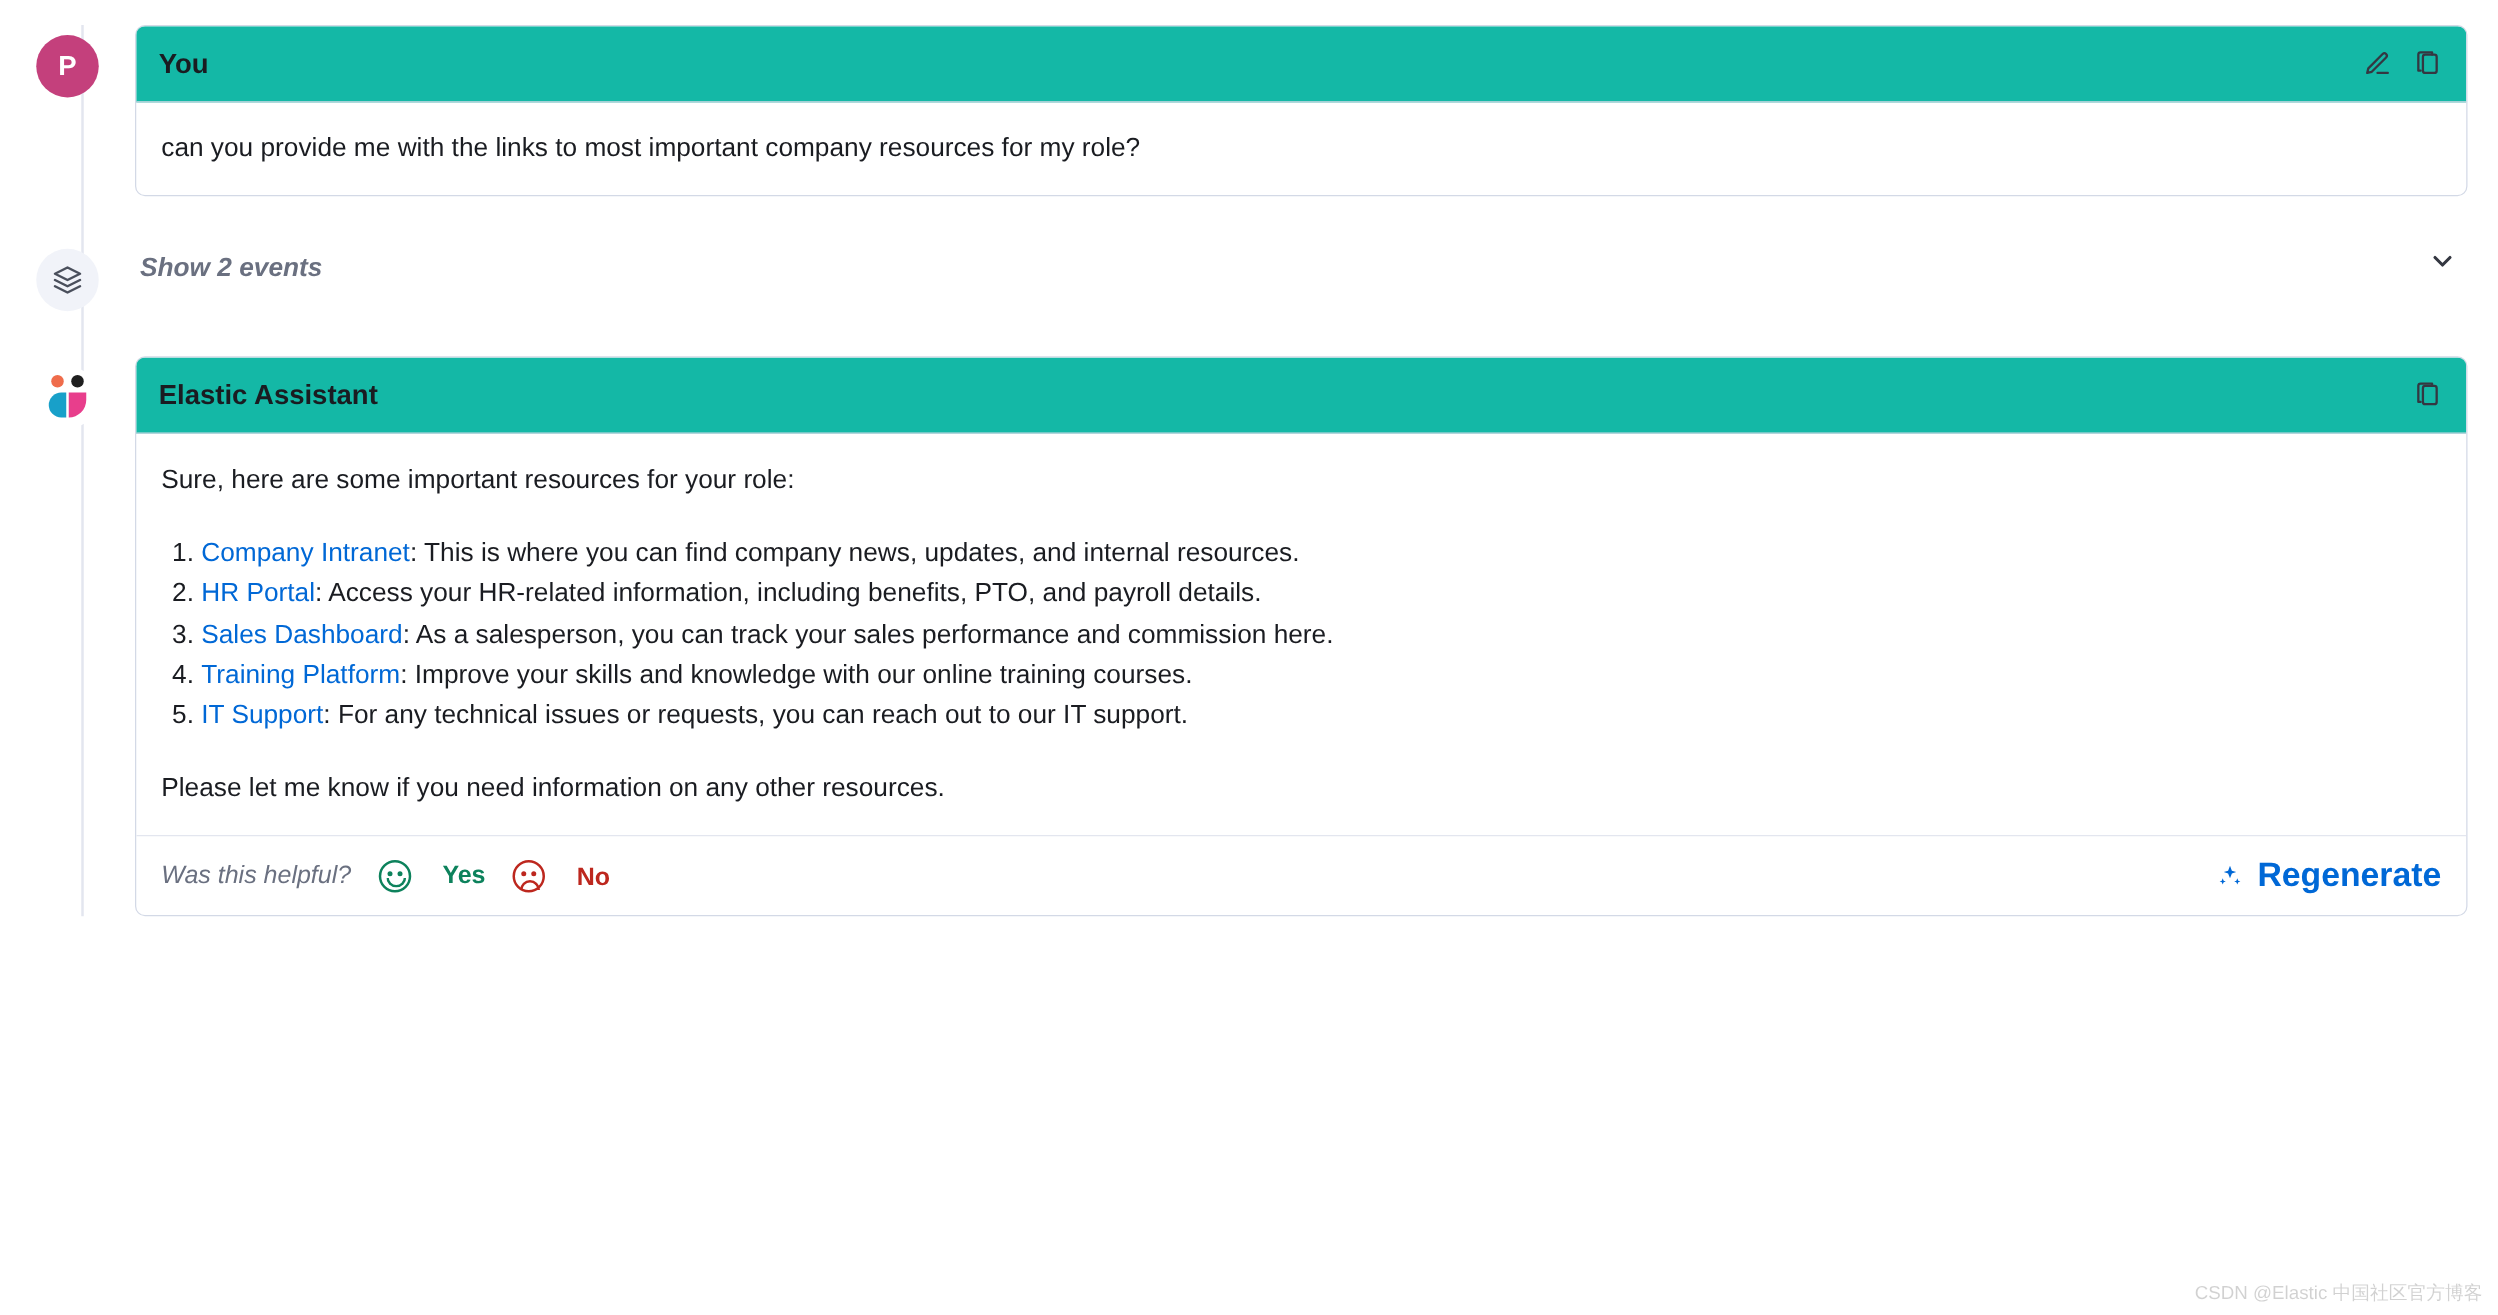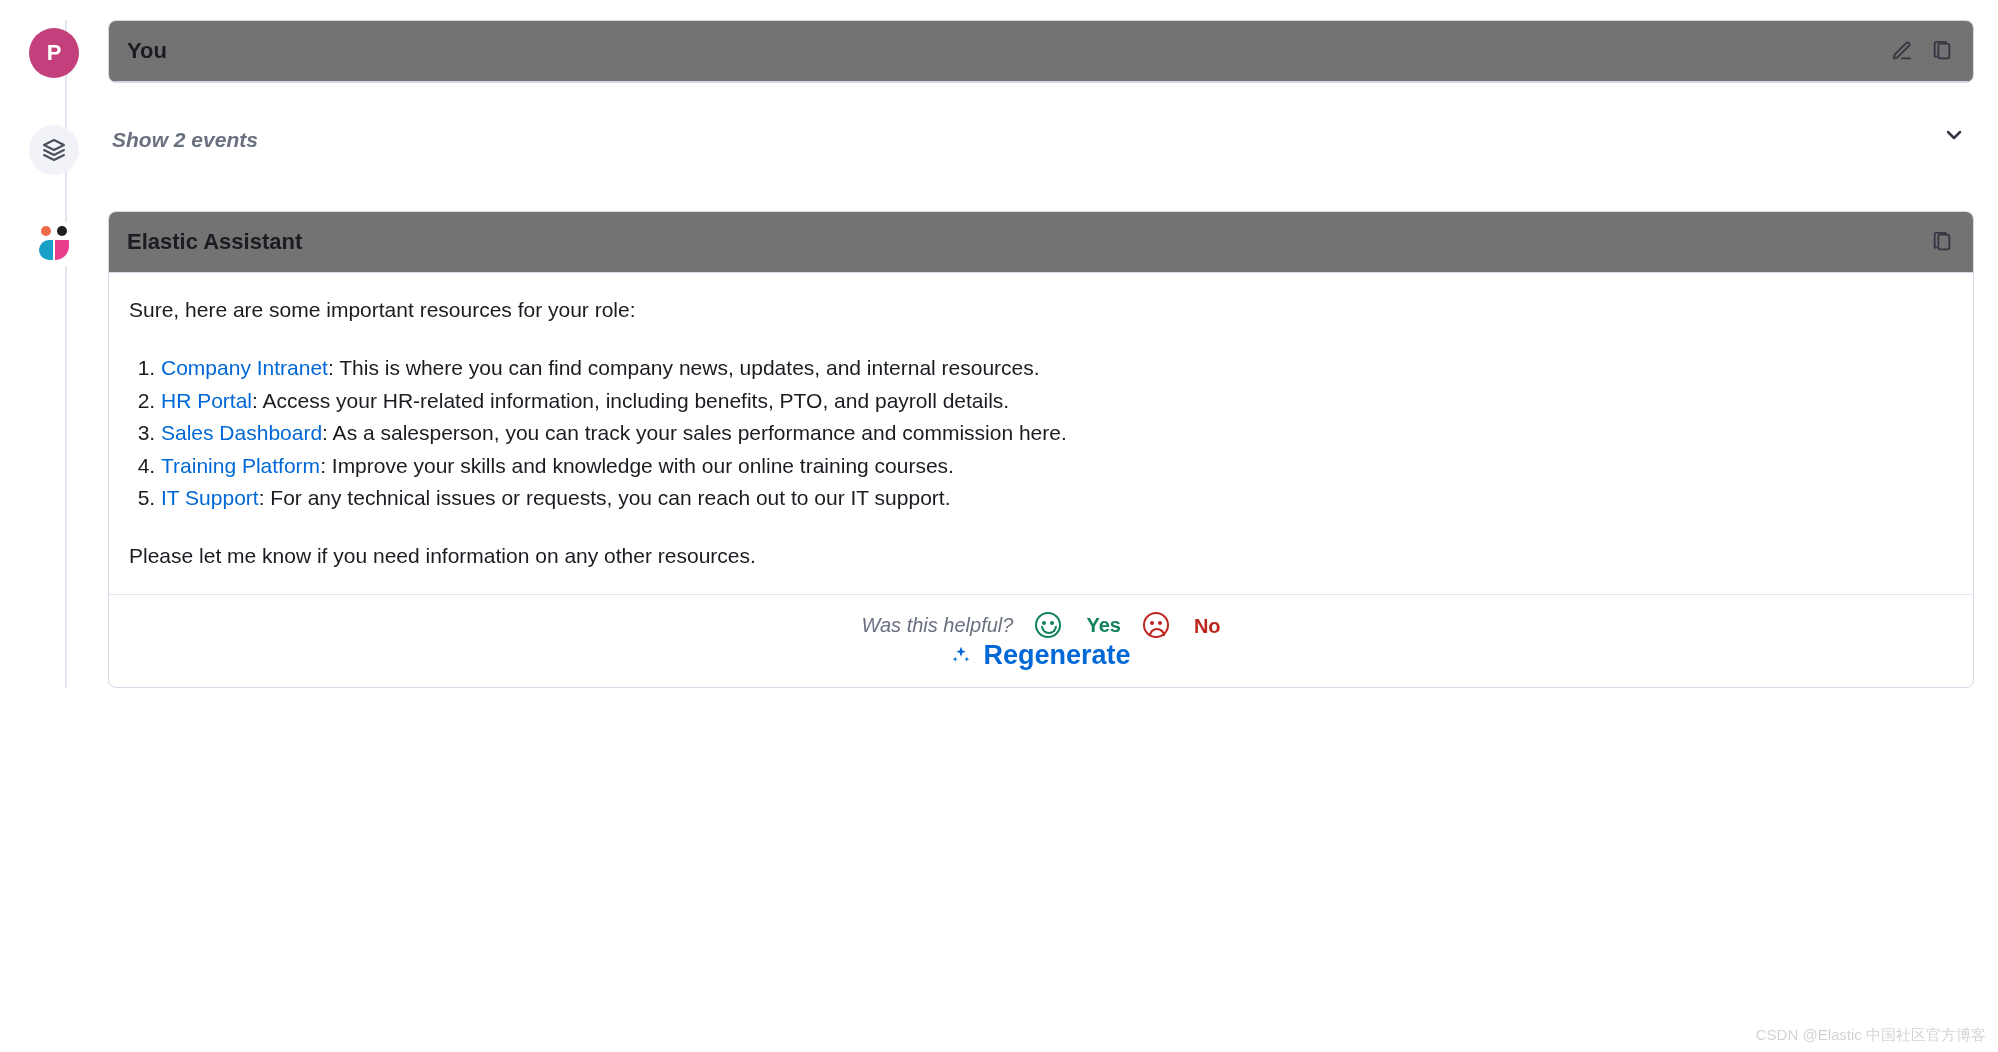--- a/index.html
+++ b/index.html
@@ -58,21 +58,21 @@
     border: 1px solid #d3d9e6;
     border-radius: 8px;
     overflow: hidden;
     background: #fff;
   }
   .card-header {
     display: flex;
     align-items: center;
     justify-content: space-between;
     padding: 14px 18px;
-    background: #737373;
+    background: #14b8a6;
     border-bottom: 1px solid #d3d9e6;
   }
   .card-title { font-weight: 700; font-size: 22px; }
   .card-actions { display: flex; gap: 14px; }
   .icon-btn {
     width: 26px; height: 26px;
     display: flex;
     align-items: center;
     justify-content: center;
     color: #343741;
@@ -102,21 +102,20 @@
   .assistant-body p:last-child { margin-bottom: 0; }
   .assistant-body ol { margin: 0 0 28px; padding-left: 32px; }
   .assistant-body li { margin: 2px 0; }
   .link { color: #0068d6; cursor: pointer; }
   .card-footer {
     display: flex;
     align-items: center;
     justify-content: space-between;
     padding: 16px 20px;
     border-top: 1px solid #e3e6ef;
-    flex-direction: column;
   }
   .helpful-group { display: flex; align-items: center; gap: 22px; }
   .helpful-label { font-style: italic; color: #6a7080; font-size: 20px; }
   .fb-btn {
     display: flex;
     align-items: center;
     gap: 25px;
     font-weight: 700;
     font-size: 20px;
     cursor: pointer;
@@ -214,20 +213,21 @@
                 </svg>
             </button>
             <button class="icon-btn" aria-label="copy">
               <svg viewBox="0 0 24 24" fill="none" stroke="currentColor" stroke-width="2" stroke-linecap="round" stroke-linejoin="round">
                   <rect x="8" y="4" width="12" height="16" rx="2"></rect>
                   <path d="M16 4V2H6a2 2 0 0 0-2 2v14h2"></path>
                 </svg>
             </button>
           </div>
         </div>
+        <div class="card-body">can you provide me with the links to most important company resources for my role?</div>
       </div>
     </div>
   </div>
 
   <div class="row events-row">
     <div class="gutter">
       <div class="avatar avatar-events">
         <svg width="24" height="24" viewBox="0 0 24 24" fill="none" stroke="#4a4f5c" stroke-width="2" stroke-linecap="round" stroke-linejoin="round">
             <polygon points="12 2 2 7 12 12 22 7 12 2"></polygon>
             <polyline points="2 12 12 17 22 12"></polyline>

